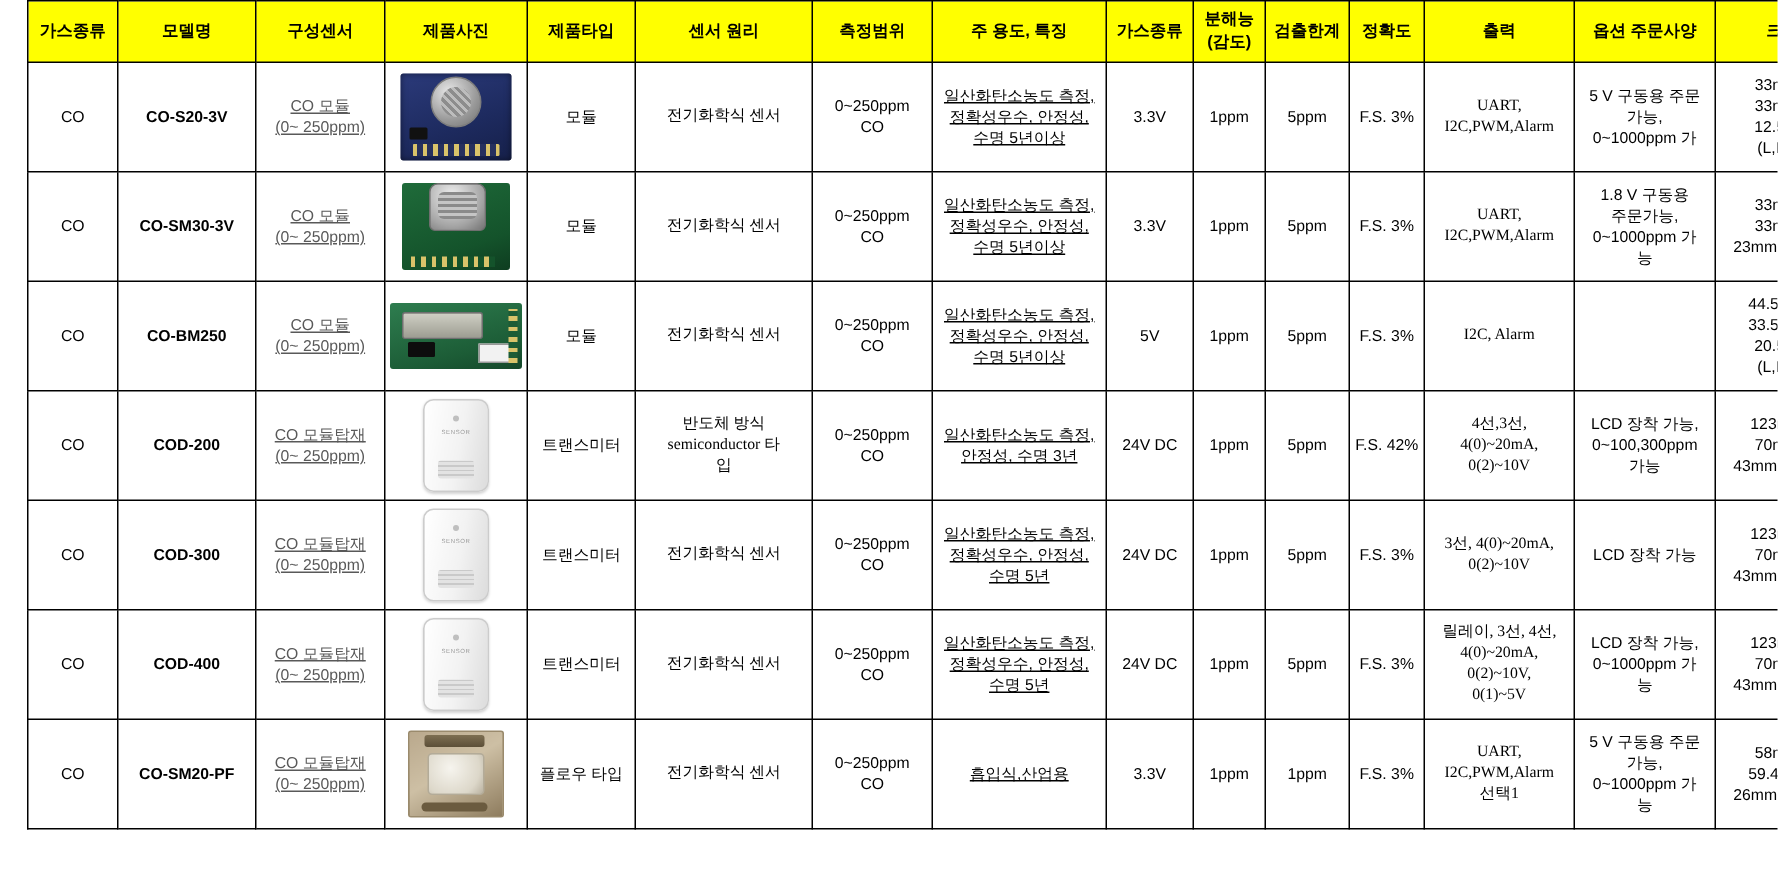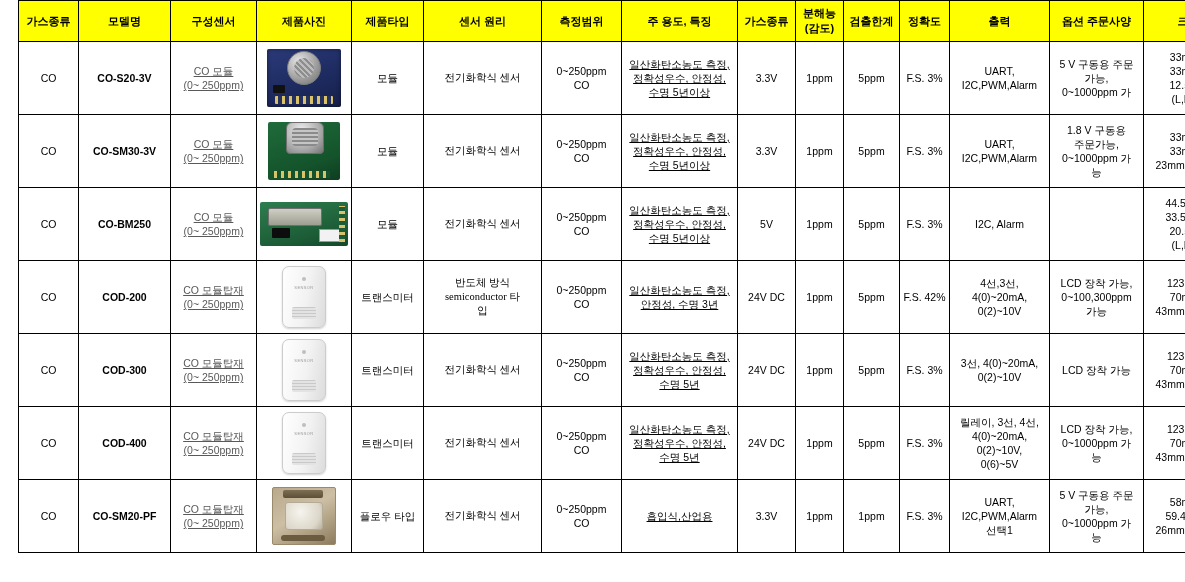--- a/index.html
+++ b/index.html
@@ -55,21 +55,21 @@
     height: 68px;
   }
   td.model {
     font-weight: bold;
     font-size: 11px;
   }
   td.gas { font-size: 11px; }
   td.sensor { color: #595959; text-decoration: underline; }
   td.size { text-align: left; padding-left: 6px; font-size: 10px; }
   td.option { text-align: left; padding-left: 5px; font-size: 10px; }
-  td.output { font-size: 10px; }
+  td.output { font-size: 10px; font-family: Liberation Serif, serif; }
   td.usage { font-size: 10px; text-decoration: underline; }
   td.range { font-size: 11px; }
   td.type { font-size: 11px; }
   td.principle { font-size: 11px; font-family: Liberation Serif, serif; }
   td.photo { padding: 1px; }
 
   
   .photo-wrap {
     width: 100%;
     height: 62px;
@@ -504,21 +504,21 @@
           <div>수명 5년</div>
         </td>
         <td>24V DC</td>
         <td>1ppm</td>
         <td>5ppm</td>
         <td>F.S. 3%</td>
         <td class="output">
           <div>릴레이, 3선, 4선,</div>
           <div>4(0)~20mA,</div>
           <div>0(2)~10V,</div>
-          <div>0(6)~5V</div>
+          <div>0(1)~5V</div>
         </td>
         <td class="option">
           <div>LCD 장착 가능,</div>
           <div>0~1000ppm 가</div>
           <div>능</div>
         </td>
         <td class="size">
           <div>123mm x</div>
           <div>70mm x</div>
           <div>43mm (L,D,H)</div>

